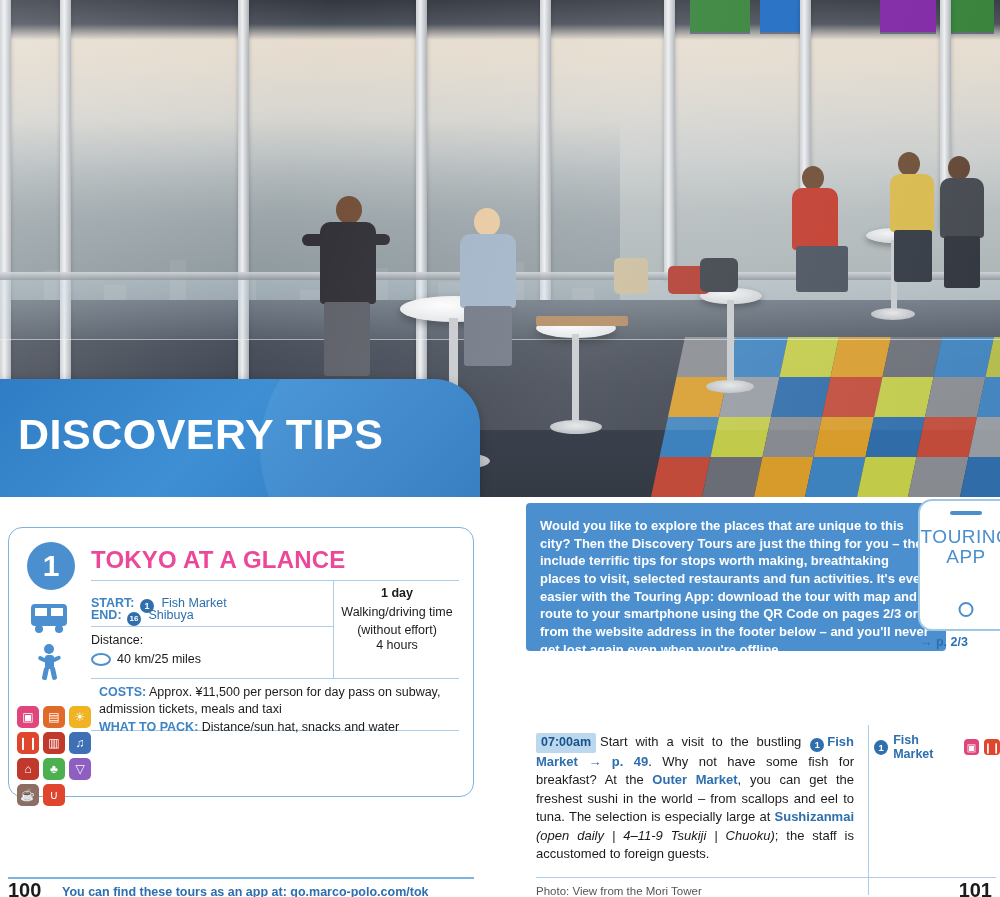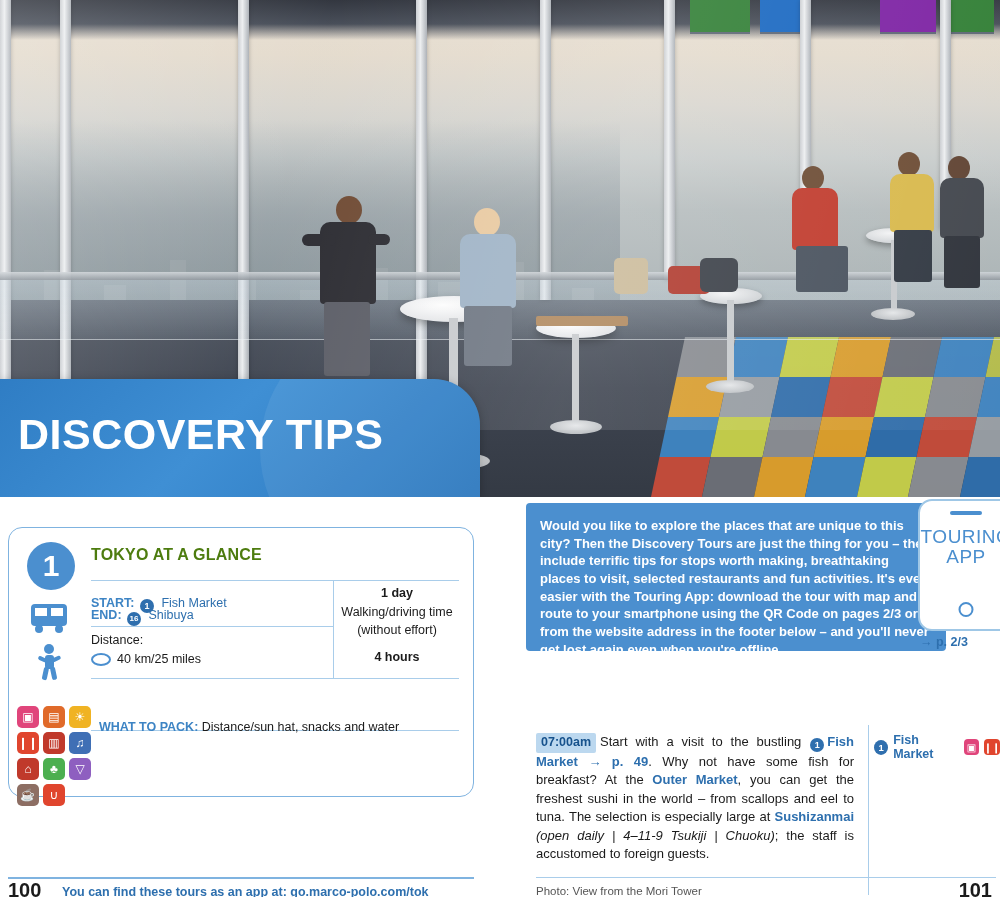--- a/index.html
+++ b/index.html
@@ -147,21 +147,21 @@
   }
   .circle-num {
     position: absolute; left: 18px; top: 14px;
     width: 48px; height: 48px; border-radius: 50%;
     background: #4b8fcf; color: #fff;
     font-size: 30px; font-weight: bold;
     display: flex; align-items: center; justify-content: center;
   }
   .tour-title {
     position: absolute; left: 82px; top: 18px;
-    font-size: 16px; font-weight: bold; color: #4d7c0f;
+    font-size: 24px; font-weight: bold; color: #ec4899;
     letter-spacing: .2px;
   }
   .hr-blue { position: absolute; background: #a9cdea; height: 1px; }
   .v-blue { position: absolute; background: #a9cdea; width: 1px; }
 
   .lbl { color: #3d84c4; font-weight: bold; font-size: 12.5px; }
   .val { color: #1b1b1b; font-size: 12.5px; }
   .small-num {
     display: inline-flex; align-items: center; justify-content: center;
     width: 14px; height: 14px; border-radius: 50%;
@@ -460,22 +460,26 @@
       <div style="position:absolute; left:82px; top:124px; display:flex; align-items:center; gap:6px;">
         <svg width="20" height="13" viewBox="0 0 20 13">
           <ellipse cx="10" cy="6.5" rx="9" ry="5.5" fill="none" stroke="#4b8fcf" stroke-width="2"></ellipse>
         </svg>
         <span class="val">40 km/25 miles</span>
       </div>
 
       <div class="meta-right" style="left:326px; top:58px; width:124px; font-weight:bold;">1 day</div>
       <div class="meta-right" style="left:326px; top:77px; width:124px;">Walking/driving time</div>
       <div class="meta-right" style="left:326px; top:95px; width:124px;">(without effort)</div>
-      <div class="meta-right" style="left:326px; top:122px; width:124px;font-weight:bold;">4 hours</div>
-
+      <div class="meta-right" style="left:326px; top:110px; width:124px;">4 hours</div>
+
+      <div class="costs-row" style="left:90px; top:156px; width:356px;">
+        <span class="tag">COSTS:</span>
+        <span>Approx. ¥11,500 per person for day pass on subway, admission tickets, meals and taxi</span>
+      </div>
       <div class="costs-row" style="left:90px; top:191px; width:356px;">
         <span class="tag">WHAT TO PACK:</span>
         <span>Distance/sun hat, snacks and water</span>
       </div>
 
       <div class="icon-grid">
         <div class="pk" style="background:#e0457b;">▣</div>
         <div class="pk" style="background:#e06a2a;">▤</div>
         <div class="pk" style="background:#f0b323;">☀</div>
         <div class="pk" style="background:#e0452e;">❙❙</div>

